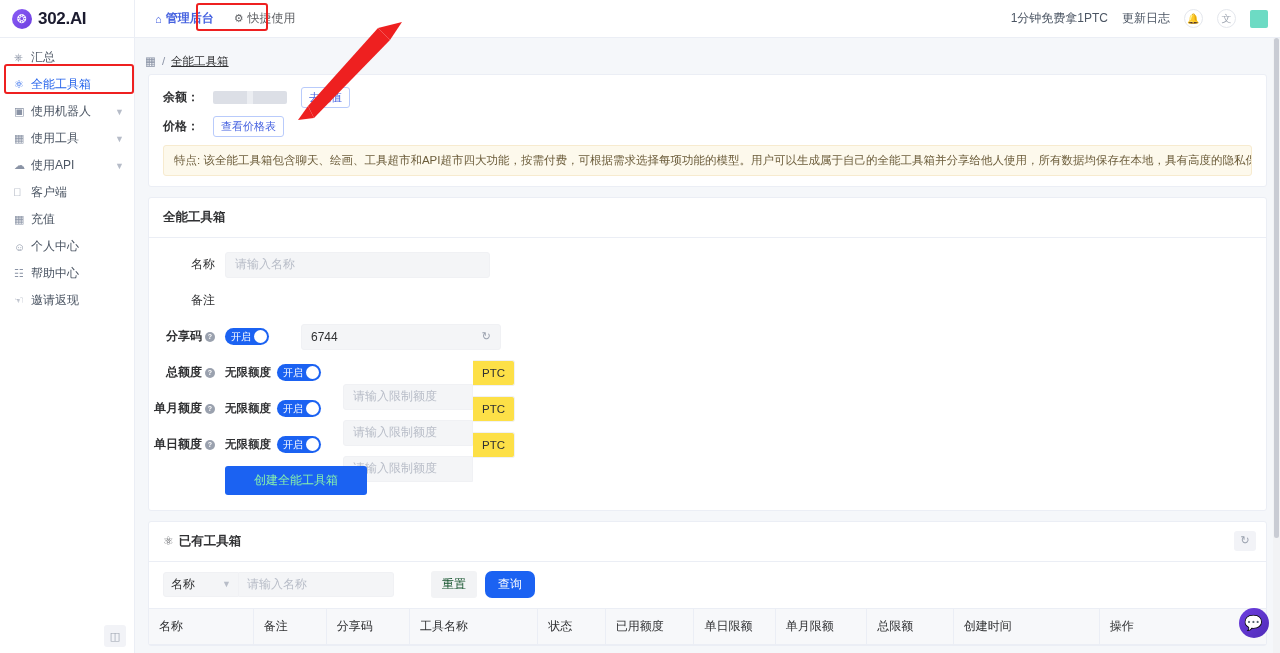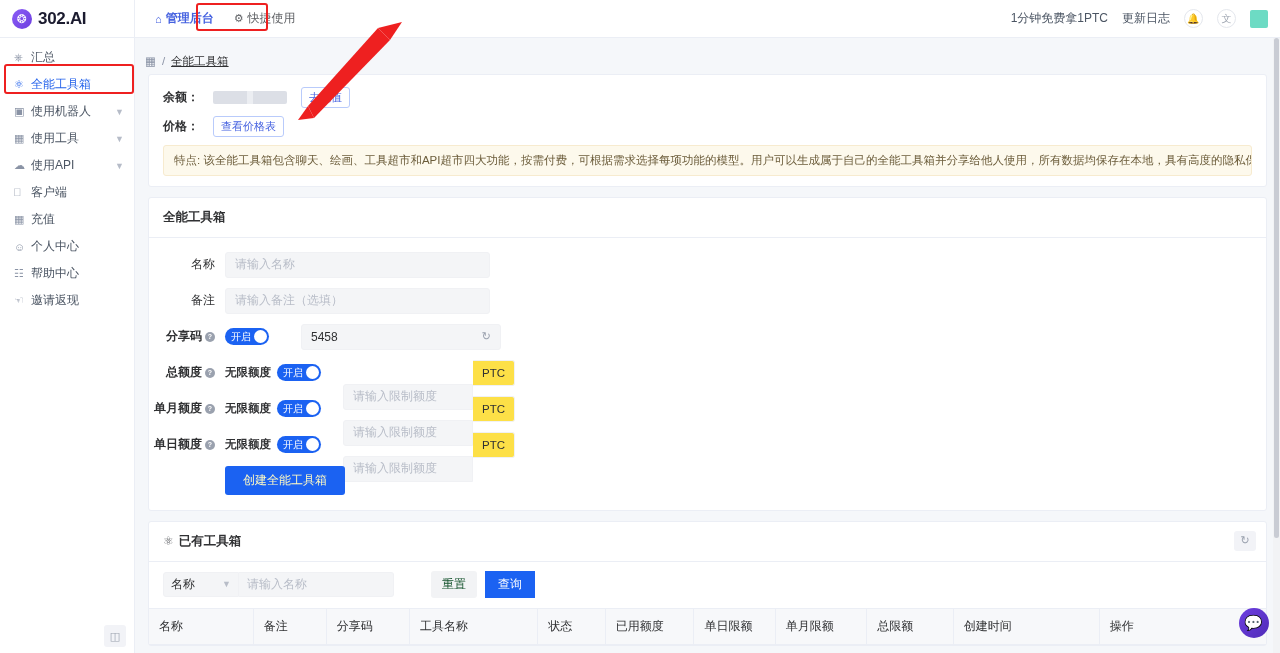--- a/index.html
+++ b/index.html
@@ -160,22 +160,22 @@
     background: #1b62f2; border-radius: 9px; position: relative; cursor: pointer;
     padding-left: 6px; color: #fff; font-size: 10px; flex: none;
   }
   .toggle .knob {
     position: absolute; right: 2px; top: 2px;
     width: 13px; height: 13px; border-radius: 50%; background: #fff;
   }
   .sub-lbl { font-size: 11.5px; color: #303133; font-weight: bold; margin-right: 6px; white-space: nowrap; }
   .refresh-ico { color: #9aa1ae; font-size: 11px; }
   .primary-btn {
-    background: #1b62f2; color: #fef9c3; border: none; border-radius: 3px;
-    font-size: 12px; padding: 6px 18px; cursor: pointer;
+    background: #1b62f2; color: #86efac; border: none; border-radius: 3px;
+    font-size: 12px; padding: 6px 29px; cursor: pointer;
     font-family: Liberation Sans, sans-serif;
   }
 
   
   #list-card { position: relative; }
   #list-refresh {
     position: absolute; right: 10px; top: 9px;
     width: 22px; height: 20px; border-radius: 3px; background: #f2f3f7;
     display: flex; align-items: center; justify-content: center;
     color: #9aa1ae; font-size: 11px; cursor: pointer;
@@ -197,21 +197,21 @@
     display: flex; align-items: center; padding: 0 8px;
     font-size: 12px; color: #b8bdc8; cursor: text;
   }
   .gray-btn {
     margin-left: 37px; background: #f2f3f5; color: #14532d; border: none;
     border-radius: 3px; font-size: 12px; padding: 5px 11px; cursor: pointer;
     font-family: inherit;
   }
   .blue-btn {
     margin-left: 8px; background: #1b62f2; color: #fff; border: none;
-    border-radius: 0; font-size: 12px; padding: 5px 13px; cursor: pointer;
+    border-radius: 7px; font-size: 12px; padding: 5px 13px; cursor: pointer;
     font-family: inherit;
   }
 
   table { width: 100%; border-collapse: collapse; table-layout: fixed; }
   thead th {
     background: #f7f8fa; text-align: left; font-weight: normal;
     font-size: 12px; color: #303133; padding: 9px 10px;
     border-top: 1px solid #ebeef5; border-bottom: 1px solid #ebeef5;
     border-right: 1px solid #ebeef5;
   }
@@ -353,36 +353,33 @@
         </div>
         <div class="finput w-name">
           <span class="ph">请输入名称</span>
         </div>
       </div>
 
       <div class="frow">
         <div class="flabel">
           <span>备注</span>
         </div>
-        <div class="finput w-name">
-          <span class="ph">请输入备注（选填）</span>
-        </div>
       </div>
 
       <div class="frow">
         <div class="flabel bold">
           <span>分享码</span>
           <span class="qmark">?</span>
         </div>
         <div class="toggle">
           <span>开启</span>
           <span class="knob"></span>
         </div>
         <div class="finput w-code" style="margin-left:32px">
-          <span>5458</span>
+          <span>6744</span>
           <span class="refresh-ico">↻</span>
         </div>
       </div>
 
       <div class="frow">
         <div class="flabel bold">
           <span>总额度</span>
           <span class="qmark">?</span>
         </div>
         <span class="sub-lbl">无限额度</span>

